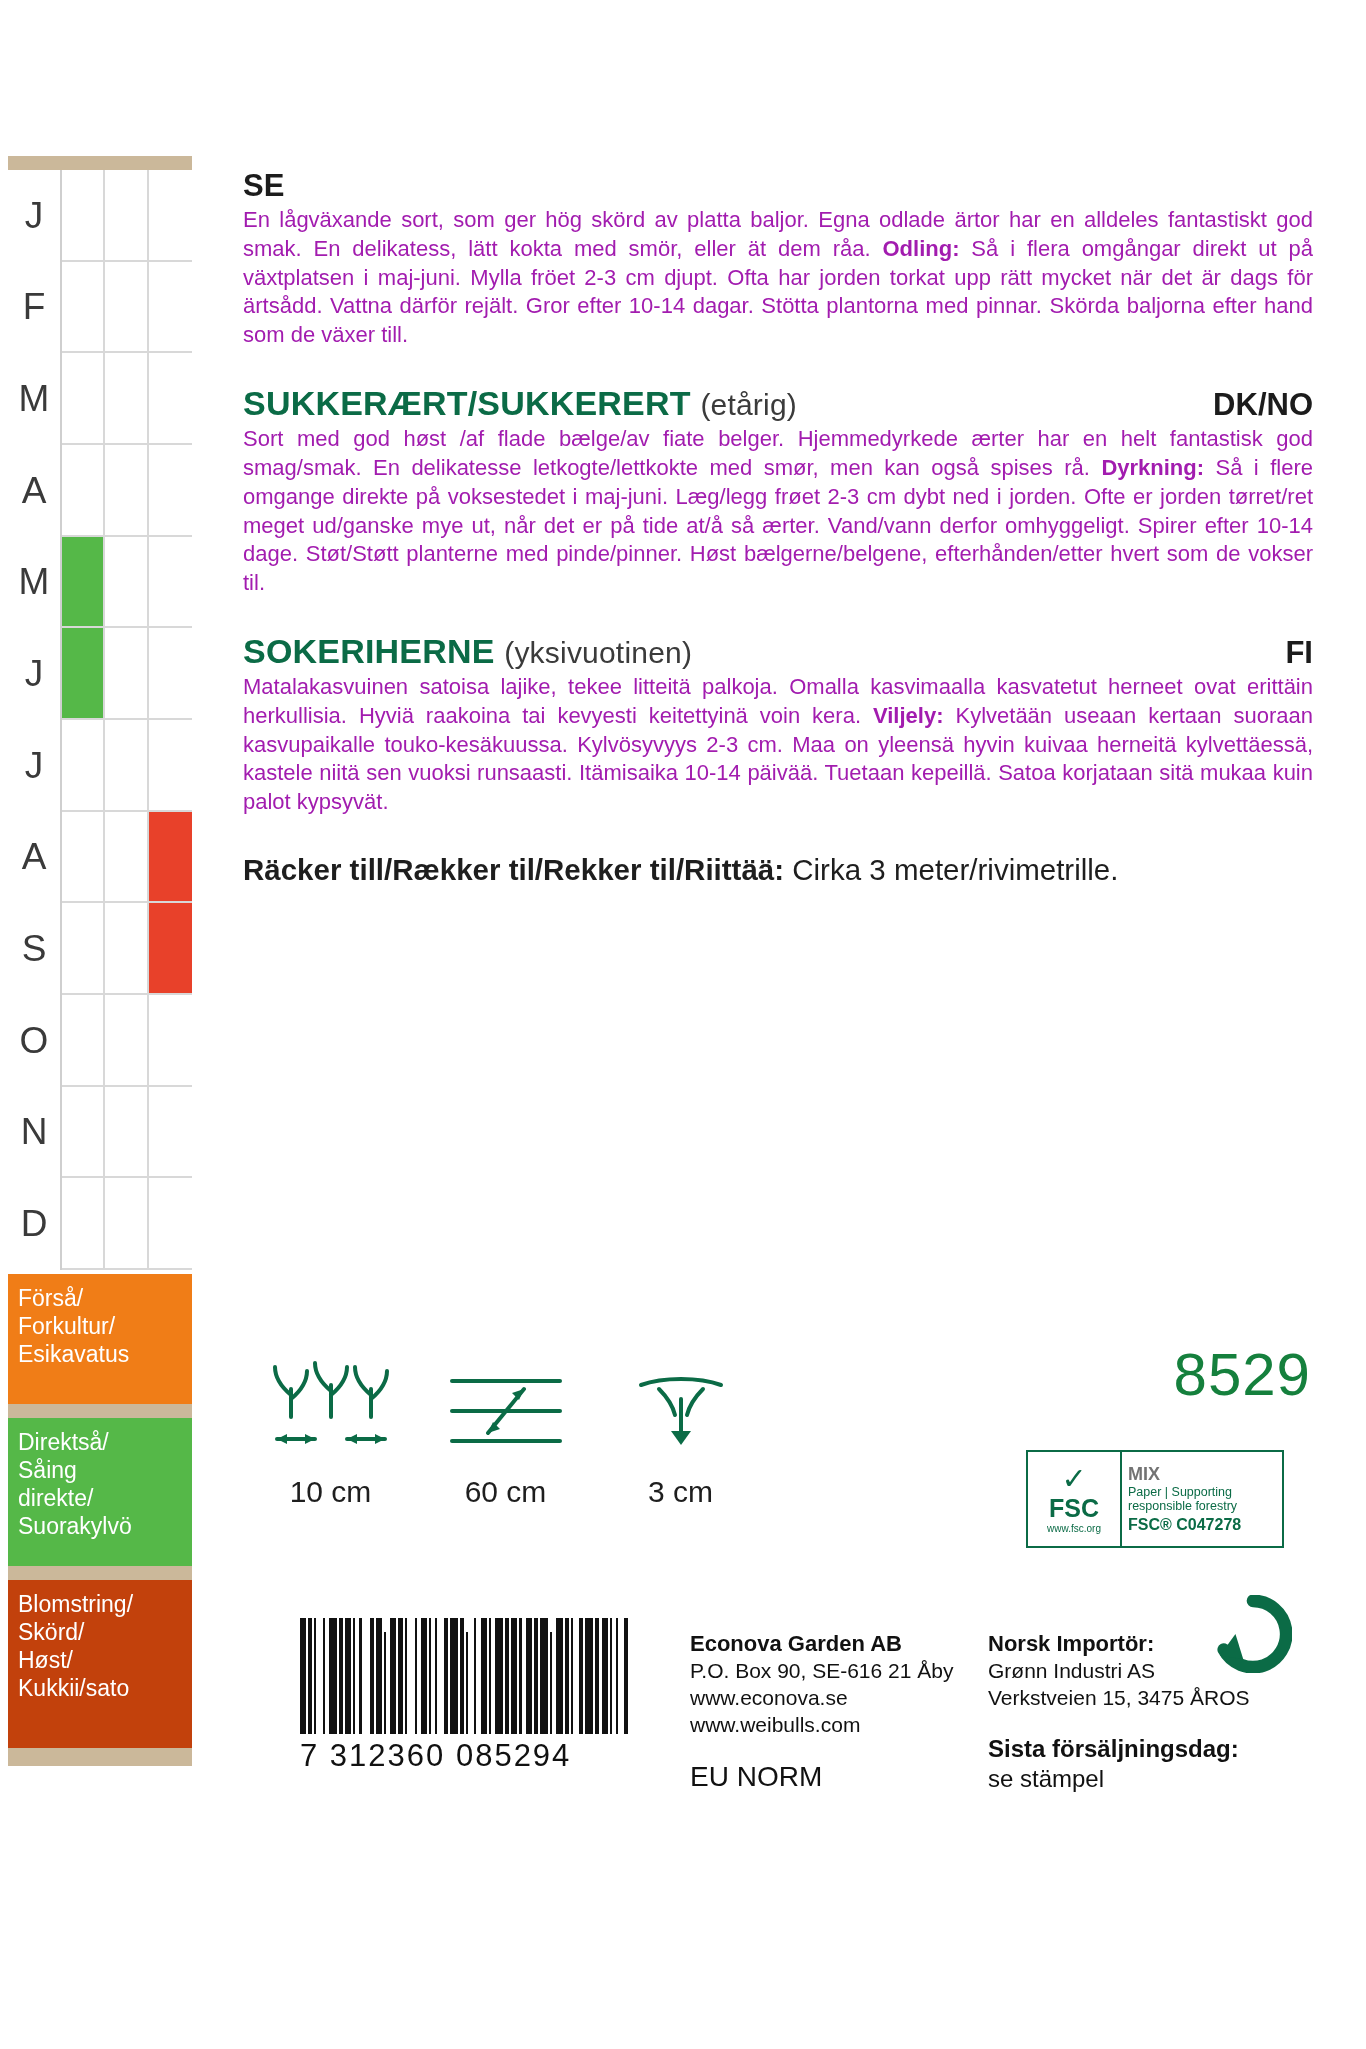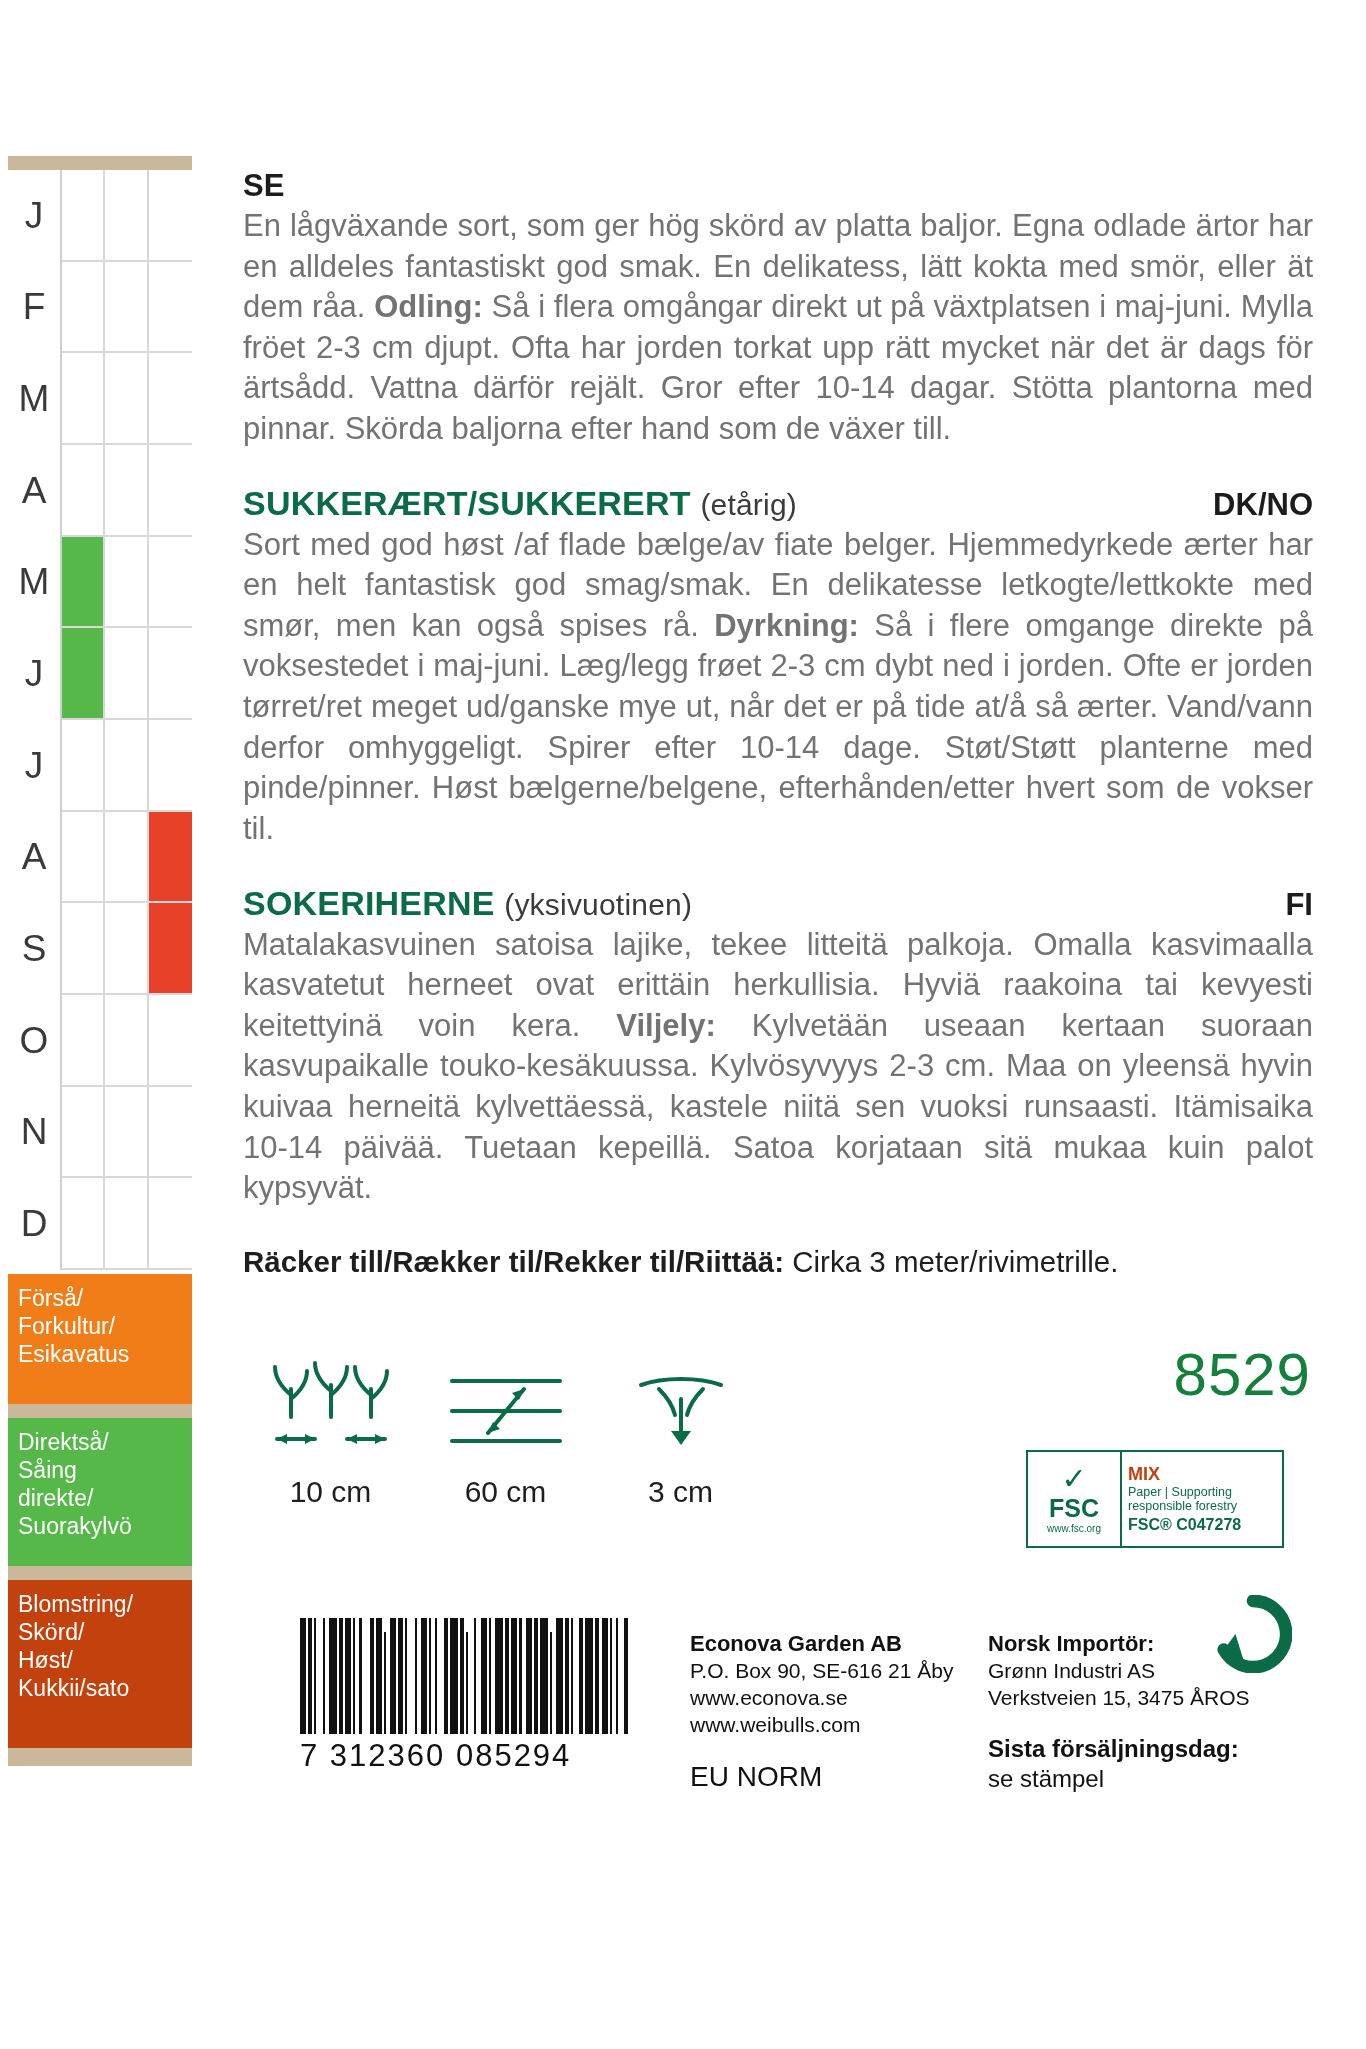--- a/index.html
+++ b/index.html
@@ -72,21 +72,21 @@
   }
   .sec-title .annual{
     color:#3b3b3b;
     font-weight:normal;
     font-size:30px;
   }
   .sec-lang{
     color:#1c1c1c;font-weight:bold;font-size:31px;
   }
   .sec-body{
-    font-size:31px;line-height:1.31;color:#737373;
+    font-size:22px;line-height:1.31;color:#a21caf;
     text-align:justify;
   }
   .sec-body b{font-weight:bold;}
 
   .yield{
     font-size:29.5px;line-height:1.3;color:#1e1e1e;margin-top:24px;
   }
   .yield b{font-weight:bold;}
 
   
@@ -115,21 +115,21 @@
   .fsc-left{
     width:92px;height:100%;
     border-right:2px solid #0b6b46;
     position:relative;
     display:flex;flex-direction:column;align-items:center;justify-content:center;
   }
   .fsc-tick{font-size:30px;color:#0b6b46;line-height:1;}
   .fsc-name{font-size:25px;font-weight:bold;color:#0b6b46;}
   .fsc-url{font-size:10px;color:#0b6b46;}
   .fsc-right{padding:4px 6px;line-height:1.15;}
-  .fsc-mix{font-size:18px;font-weight:bold;color:#c2410c;}
+  .fsc-mix{font-size:18px;font-weight:bold;color:#737373;}
   .fsc-sub{font-size:12.5px;color:#0b6b46;}
   .fsc-code{font-size:16px;font-weight:bold;color:#0b6b46;margin-top:2px;}
 
   
   .recycle{
     position:absolute;left:1214px;top:1595px;width:78px;height:78px;
   }
 
   
   .barcode{

